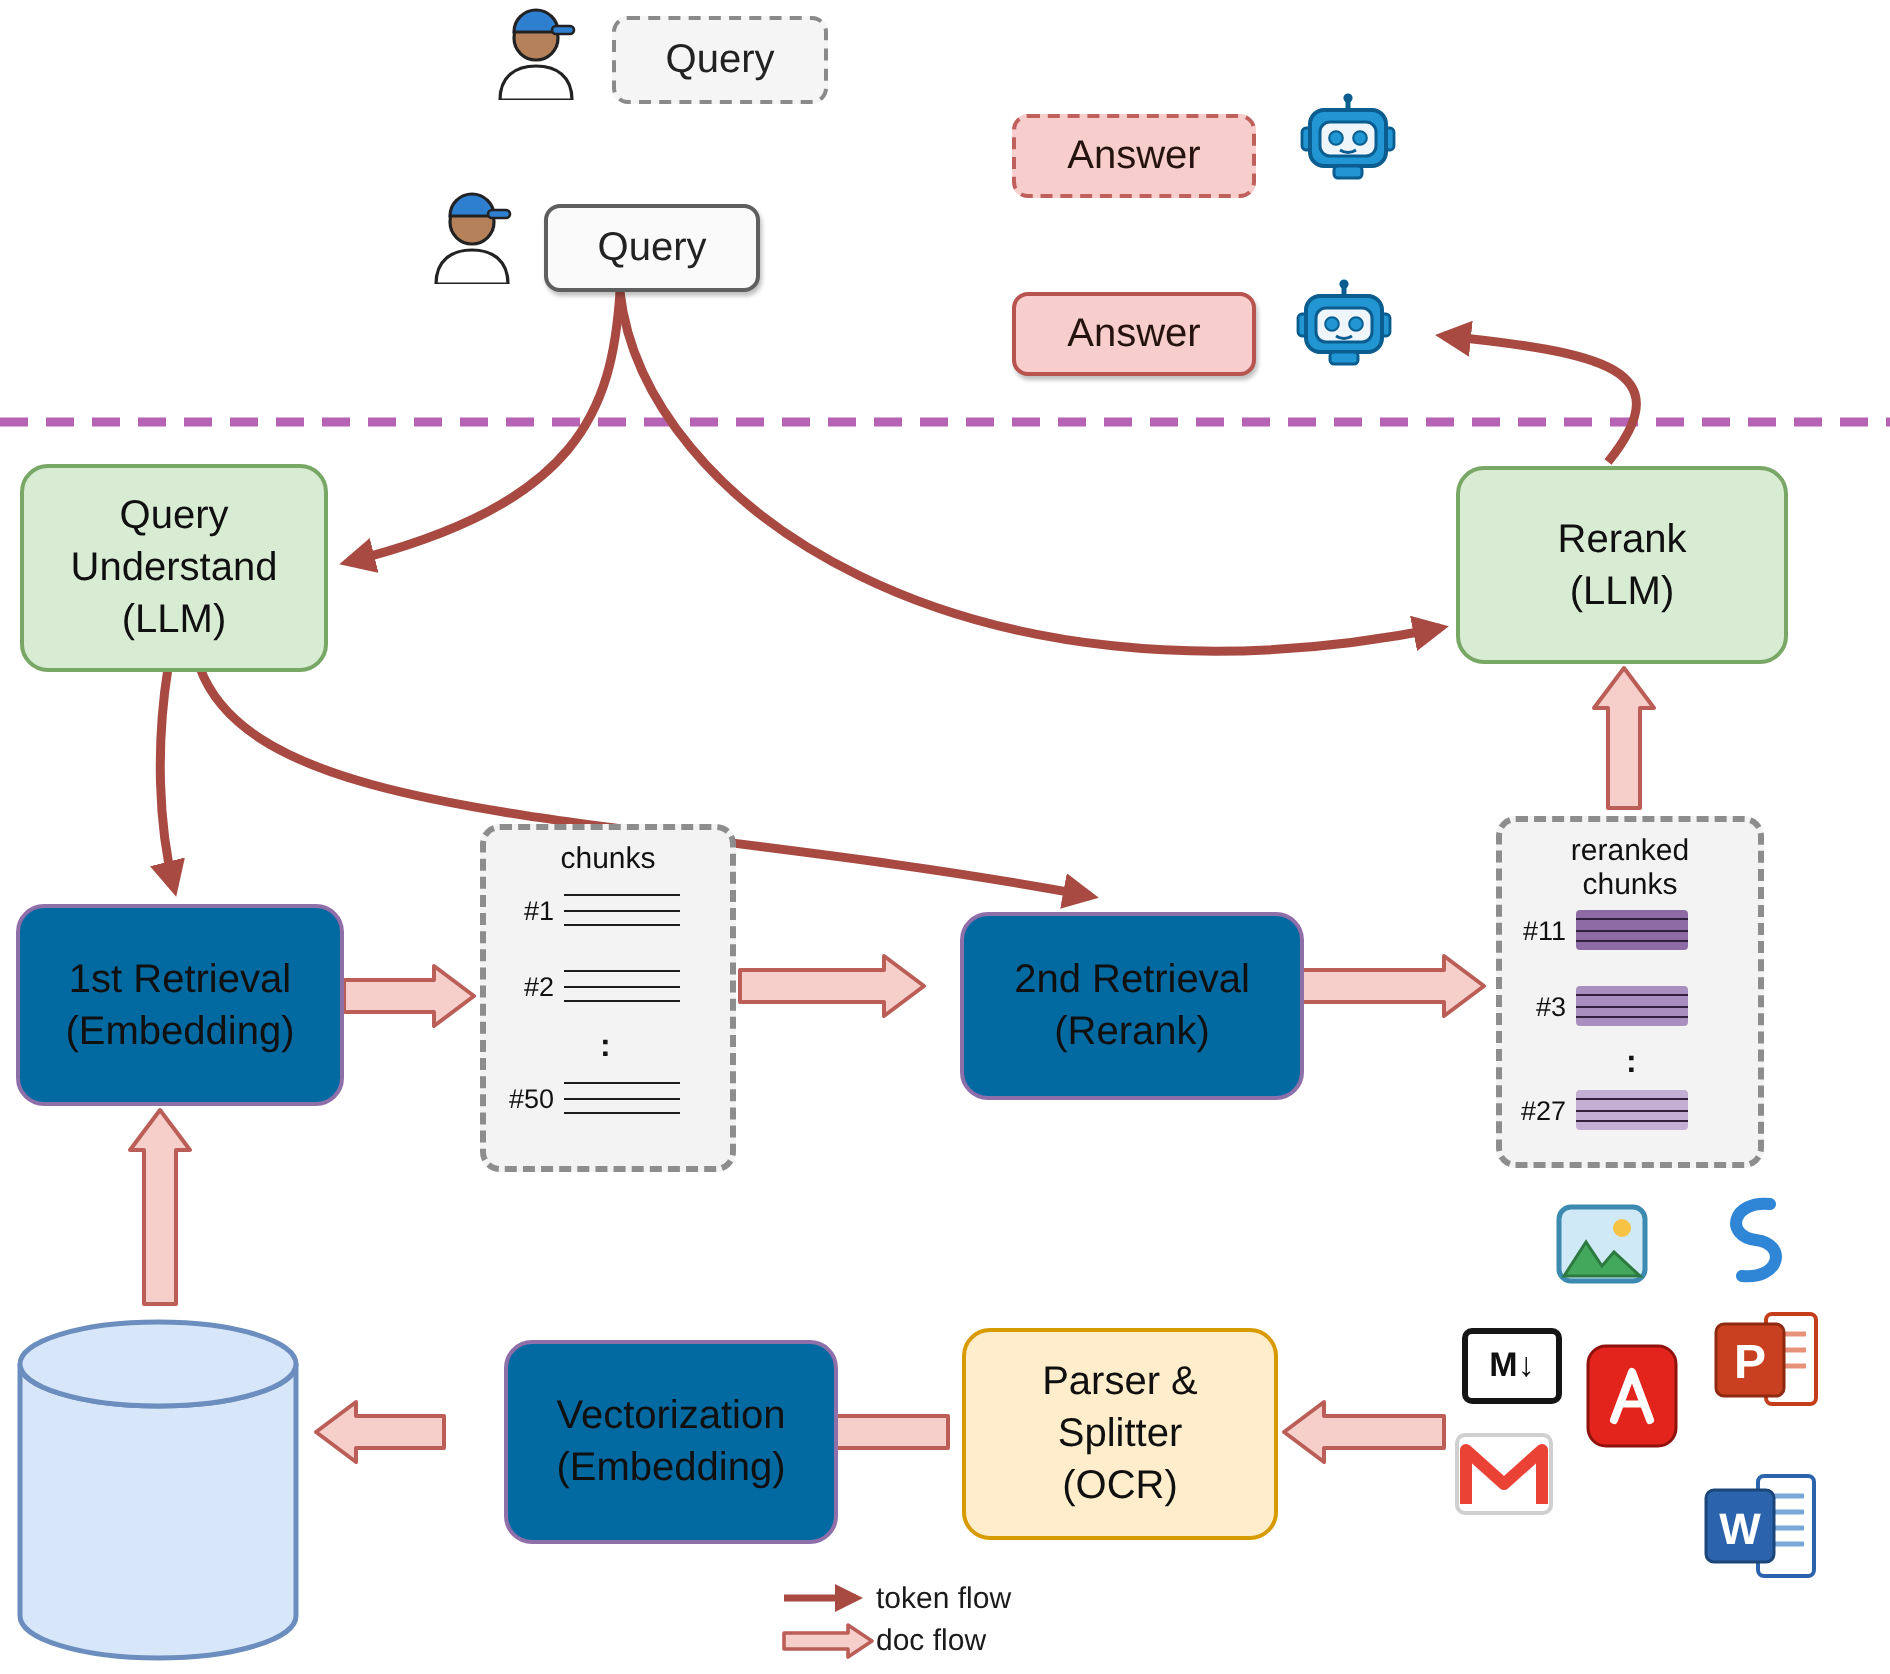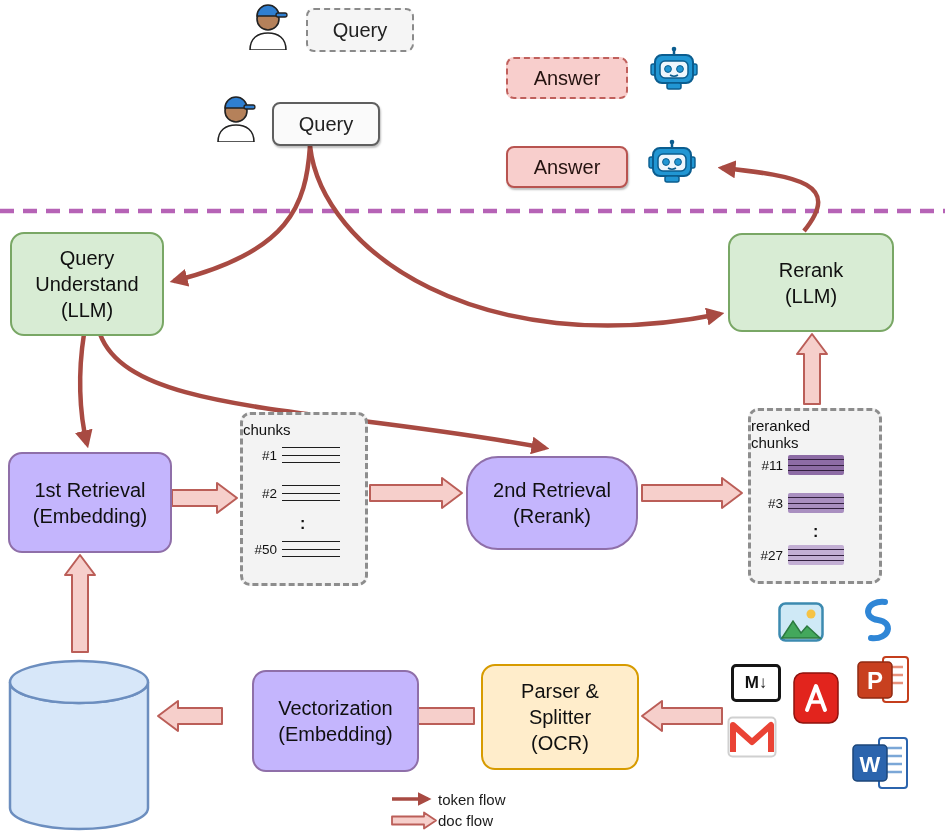--- a/index.html
+++ b/index.html
@@ -1,32 +1,32 @@
 <!DOCTYPE html>
 <html><head>
 <meta charset="utf-8">
 <style>
   html,body{margin:0;padding:0;background:#fff;font-family:"Liberation Sans",sans-serif;}
   #canvas{position:relative;width:945px;height:837px;background:#fff;overflow:hidden;}
   #arrows{position:absolute;left:0;top:0;pointer-events:none;}
   .node{position:absolute;display:flex;align-items:center;justify-content:center;text-align:center;
         white-space:pre-line;font-size:20px;color:#101010;border-radius:14px;line-height:1.3;}
   .node.green{background:#d8ecd4;border:2px solid #79a765;}
-  .node.purple{background:#c4b5fd;border:2px solid #8f6fa9;}
+  .node.purple{background:#0369a1;border:2px solid #8f6fa9;}
   .node.orange{background:#ffedcb;border:2px solid #d79b00;}
   .qbox{position:absolute;display:flex;align-items:center;justify-content:center;font-size:20px;
         color:#222;background:#f5f5f5;border-radius:8px;}
   .qbox.draft{border:2px dashed #8a8a8a;}
   .qbox.final{border:2px solid #5f5f5f;background:#fafafa;box-shadow:1px 2px 2px rgba(0,0,0,.25);}
   .abox{position:absolute;display:flex;align-items:center;justify-content:center;font-size:20px;
         color:#251310;background:#f8cecc;border-radius:8px;}
   .abox.draft{border:2px dashed #c0605c;}
   .abox.final{border:2px solid #b85450;box-shadow:1px 2px 2px rgba(0,0,0,.25);}
   .dbox{position:absolute;background:#f3f3f3;border:3px dashed #8d8d8d;border-radius:10px;color:#111;}
-  .dbox-title{font-size:15px;padding-top:6px;white-space:pre-line;line-height:1.15;}
+  .dbox-title{text-align:center;font-size:15px;padding-top:6px;white-space:pre-line;line-height:1.15;}
   .crow{position:absolute;display:flex;align-items:center;gap:5px;font-size:13.5px;}
   .crow .lab{min-width:26px;text-align:right;}
   .lines{display:flex;flex-direction:column;gap:6.5px;width:58px;}
   .lines i{display:block;border-top:1.6px solid #1d1d1d;height:0;}
   .colon{position:absolute;font-size:16px;font-weight:bold;}
   .pblock{width:56px;height:20px;border-radius:2px;display:flex;flex-direction:column;justify-content:space-evenly;}
   .pblock i{display:block;border-top:1.4px solid #33203f;height:0;width:100%;}
   .dbtext{position:absolute;font-size:20px;color:#101010;width:142px;text-align:center;}
   .legend-label{position:absolute;font-size:15px;color:#1a1a1a;}
   .iconwrap{position:absolute;}
@@ -133,21 +133,21 @@
 (LLM)</span>
   </div>
   <div class="node green" style="left:728px;top:233px;width:162px;height:95px;">
     <span>Rerank
 (LLM)</span>
   </div>
   <div class="node purple" style="left:8px;top:452px;width:160px;height:97px;">
     <span>1st Retrieval
 (Embedding)</span>
   </div>
-  <div class="node purple" style="left:466px;top:456px;width:168px;height:90px;border-radius:32px;">
+  <div class="node purple" style="left:480px;top:456px;width:168px;height:90px;">
     <span>2nd Retrieval
 (Rerank)</span>
   </div>
   <div class="node purple" style="left:228px;top:670px;width:163px;height:98px;margin-left:24px;">
     <span>Vectorization
 (Embedding)</span>
   </div>
   <div class="node orange" style="left:481px;top:664px;width:154px;height:102px;">
     <span>Parser &amp;
 Splitter

